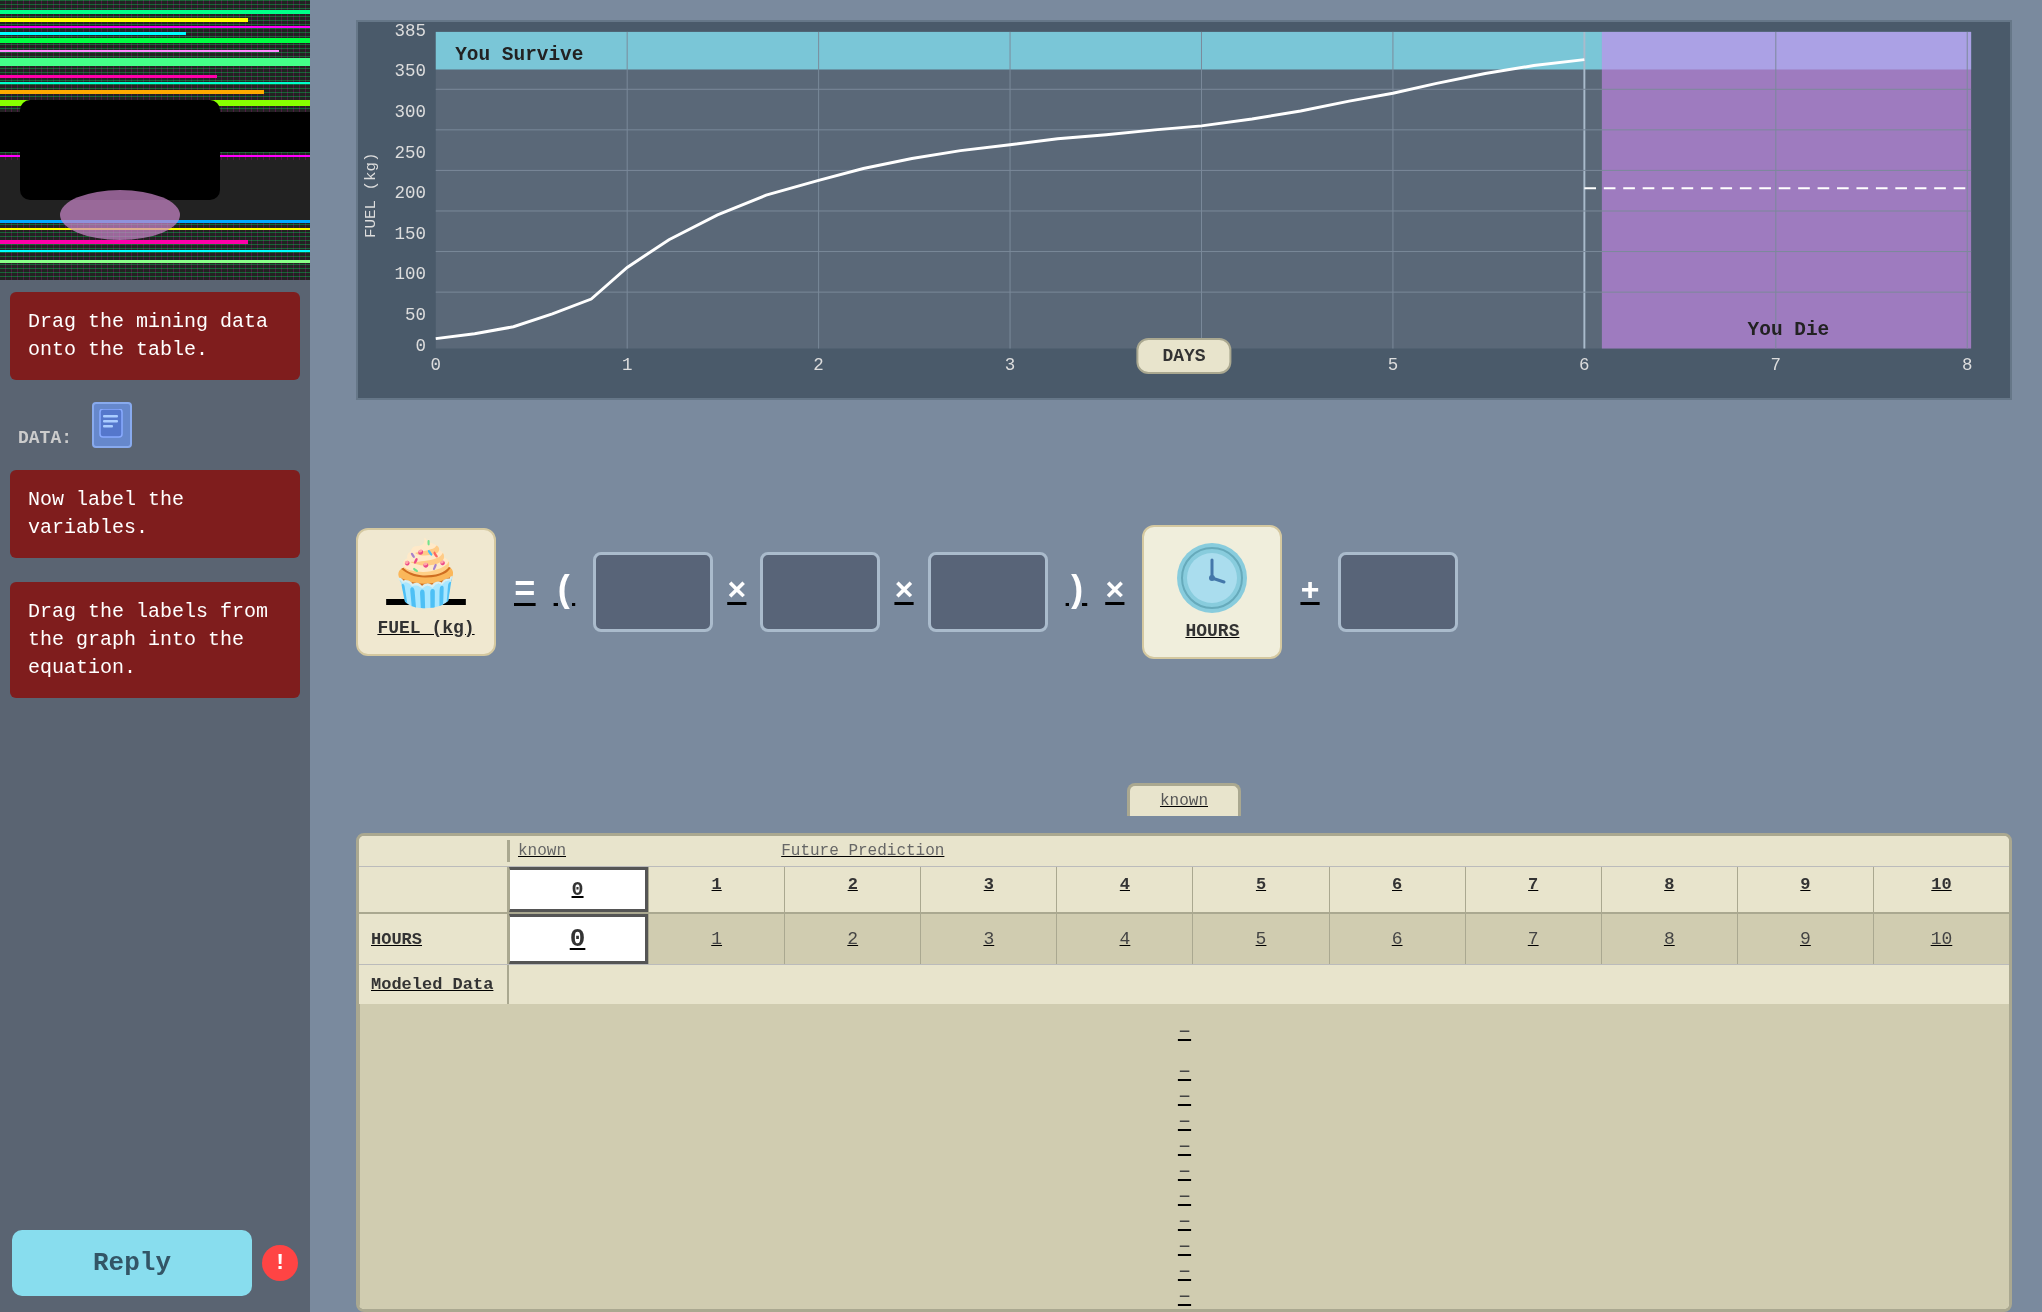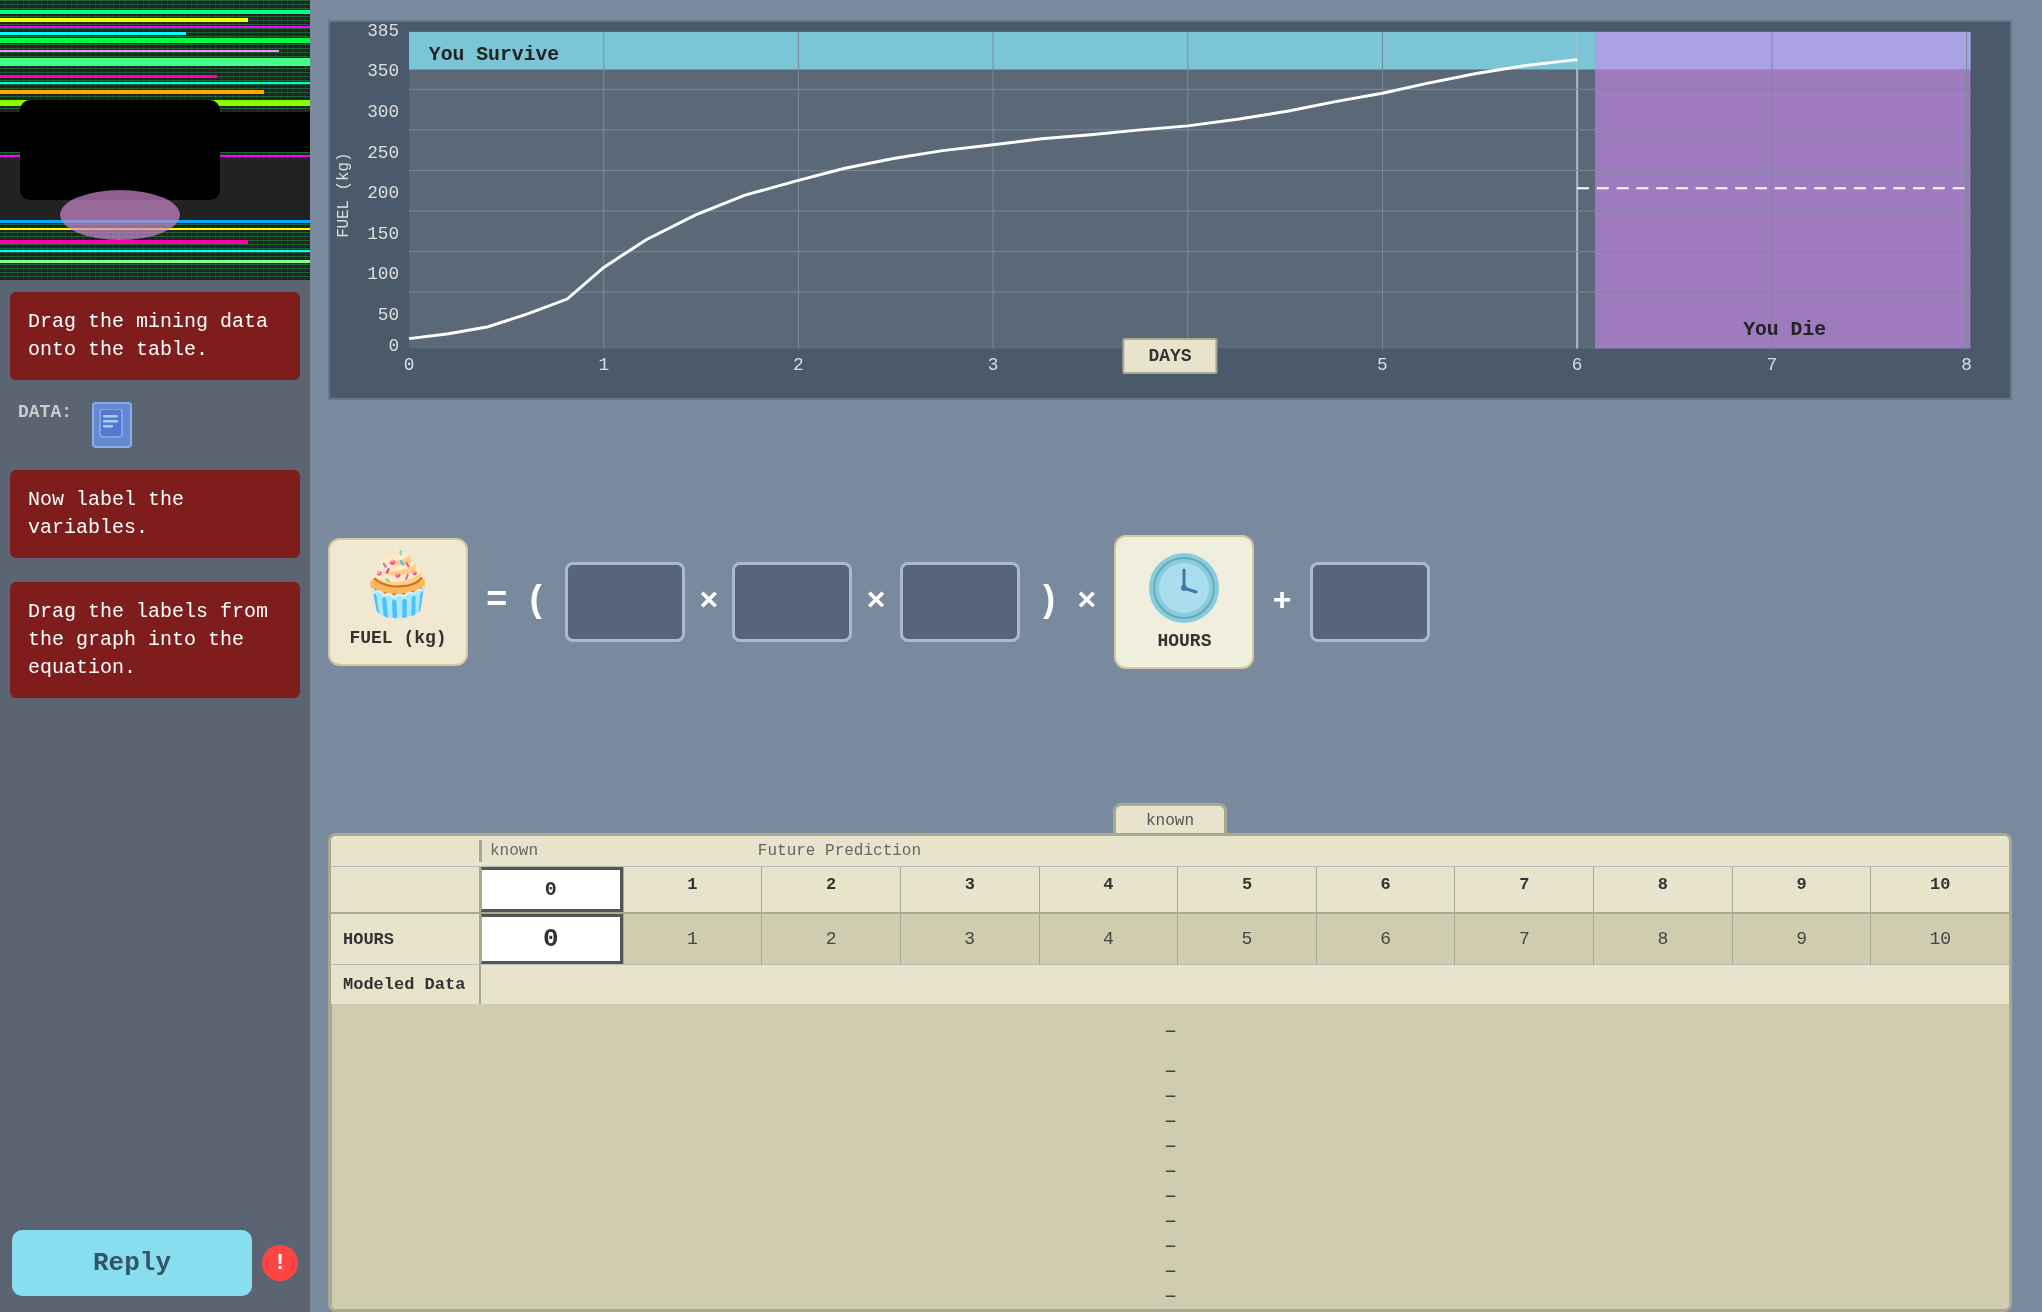--- a/index.html
+++ b/index.html
@@ -127,21 +127,21 @@
       color: #fff;
       font-size: 20px;
       line-height: 1.4;
       padding: 16px 18px;
       margin: 12px 10px;
       border-radius: 6px;
     }
 
     .data-row {
       display: flex;
-      align-items: flex-start;
+      align-items: flex-end;
       padding: 10px 18px;
       gap: 20px;
     }
 
     .data-label {
       color: #ccc;
       font-size: 18px;
       font-weight: bold;
     }
 
@@ -192,21 +192,23 @@
       align-items: center;
       justify-content: center;
       flex-shrink: 0;
     }
 
     
     .main-content {
       flex: 1;
       display: flex;
       flex-direction: column;
-      padding: 20px 30px 0 18px;
+      padding: 20px 30px 0 46px;
+      gap: 20px;
+      text-decoration: underline;
     }
 
     
     .graph-container {
       background: #4a5a6a;
       border: 2px solid #667788;
       width: 100%;
       height: 380px;
       position: relative;
       flex-shrink: 0;
@@ -453,21 +455,21 @@
       <text x="1459" y="352" text-anchor="middle" fill="#ddd" font-size="18" font-family="Courier New">7</text>
       <text x="1656" y="352" text-anchor="middle" fill="#ddd" font-size="18" font-family="Courier New">8</text>
 
       <text x="18" y="175" text-anchor="middle" fill="#ddd" font-size="16" font-family="Courier New" transform="rotate(-90,18,175)">FUEL (kg)</text>
 
       <text x="100" y="38" fill="#222" font-size="20" font-family="Courier New" font-weight="bold">You Survive</text>
 
       <text x="1430" y="316" fill="#222" font-size="20" font-family="Courier New" font-weight="bold">You Die</text>
     </svg>
 
-    <div style="position:absolute; bottom: 24px; left: 50%; transform: translateX(-50%); background:#e8e4cc; border: 2px solid #aaa890; border-radius: 2px; padding: 6px 24px; font-size: 18px; font-weight: bold; color: #333; font-family: 'Courier New', monospace;">DAYS</div>
+    <div style="position:absolute; bottom: 24px; left: 50%; transform: translateX(-50%); background:#e8e4cc; border: 2px solid #aaa890; border-radius: 12px; padding: 6px 24px; font-size: 18px; font-weight: bold; color: #333; font-family: 'Courier New', monospace;">DAYS</div>
   </div>
 
   <div class="equation-area">
 
     <div class="fuel-item">
       <div class="fuel-icon">🧁</div>
       <div class="fuel-label">FUEL (kg)</div>
     </div>
 
     <span class="eq-sign">=</span>

